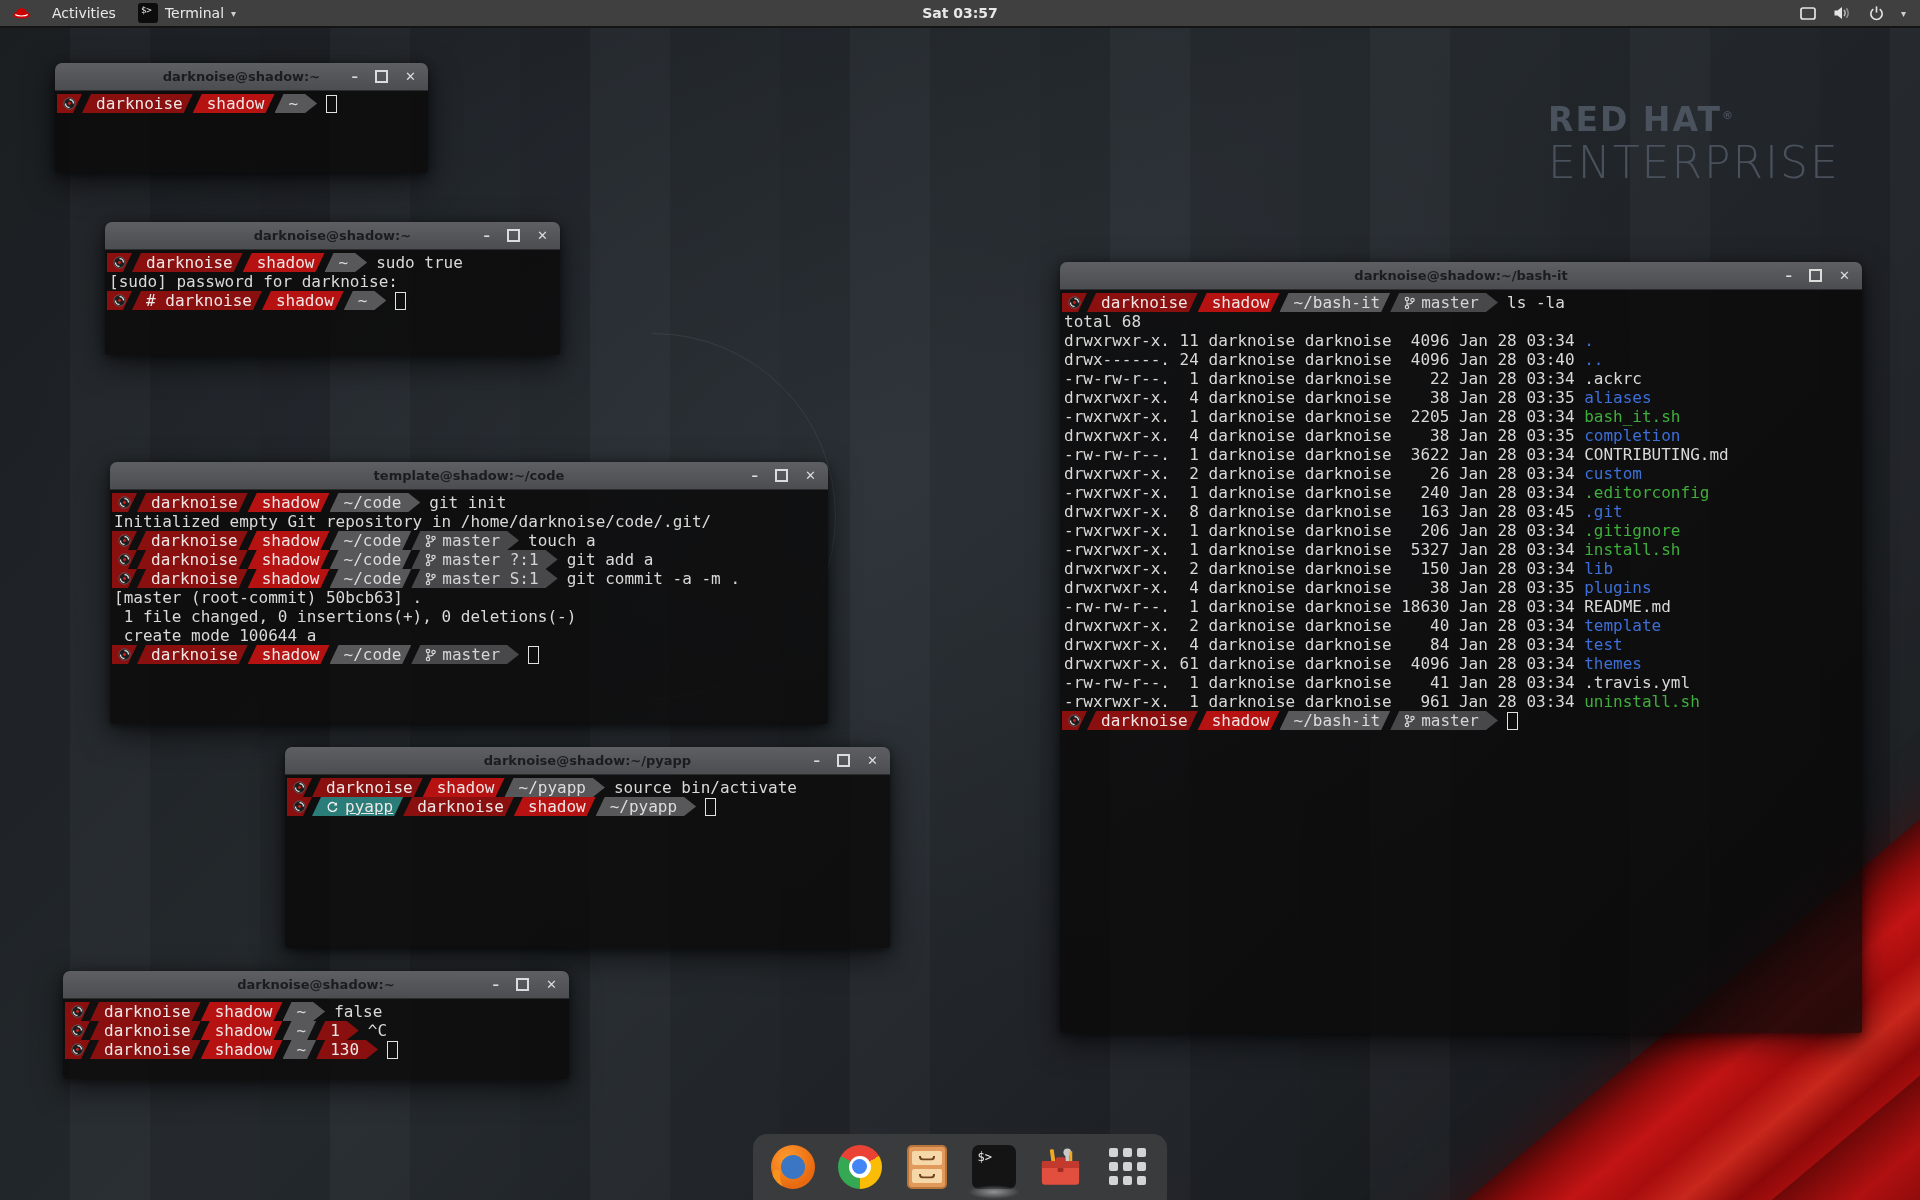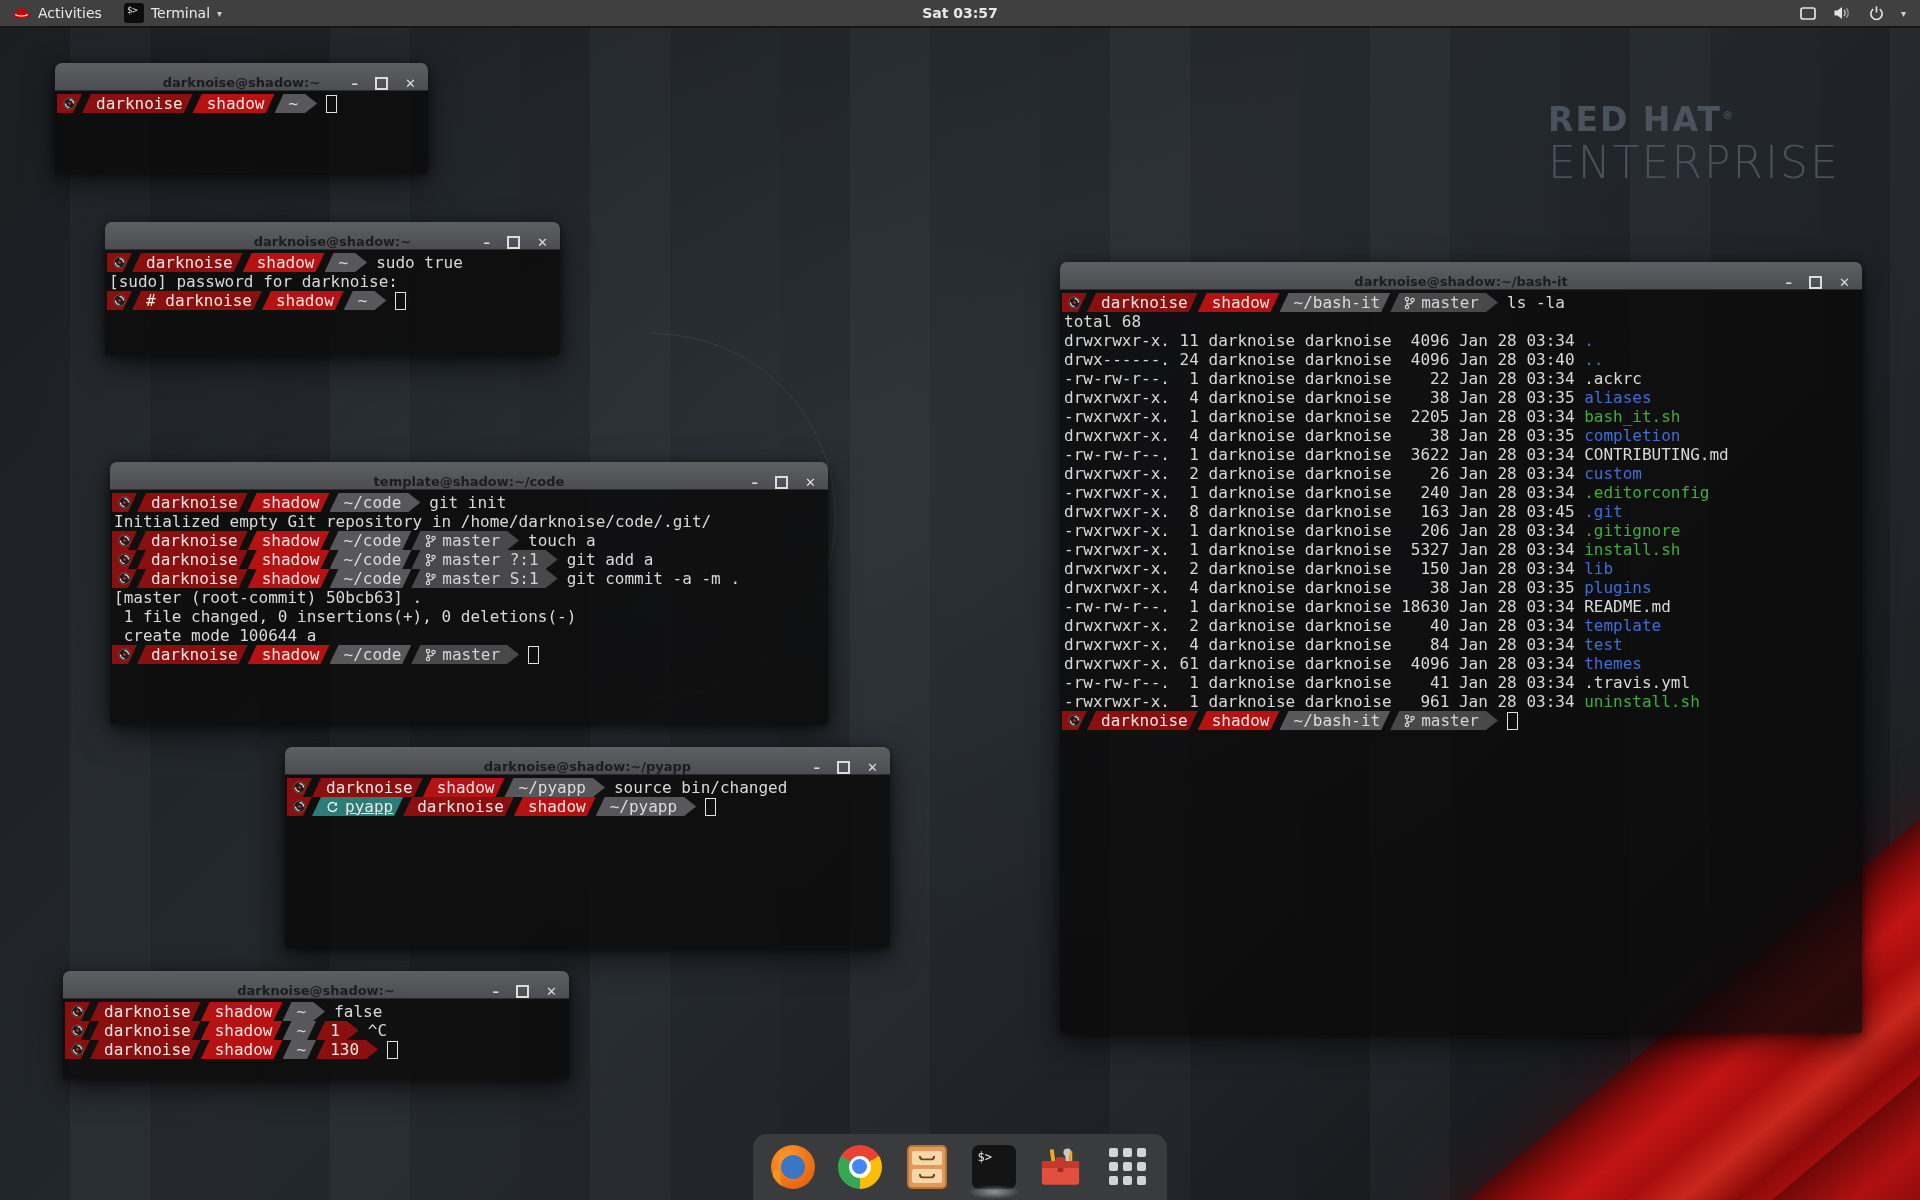--- a/index.html
+++ b/index.html
@@ -31,31 +31,31 @@
     border:1px solid rgba(190,200,215,.10);}
   
   .brand{position:absolute;left:1548px;top:100px;z-index:2;color:#4a525d;user-select:none;}
   .brand .b1{font-size:33px;font-weight:bold;letter-spacing:2px;}
   .brand .b2,.brand .b3{font-size:44px;font-weight:200;letter-spacing:2px;line-height:47px;color:#49515c;}
   .brand sup{font-size:11px;}
   
   .topbar{position:absolute;left:0;top:0;width:1920px;height:26px;background:#404040;
     border-bottom:2px solid #141414;z-index:30;display:flex;align-items:center;color:#e8e8e8;font-size:14px;}
   .tb-left{display:flex;align-items:center;height:100%;}
-  .tb-activities{display:flex;align-items:center;gap:7px;padding:0 12px;height:100%;cursor:pointer;}
+  .tb-activities{display:flex;align-items:center;gap:21px;padding:0 12px;height:100%;cursor:pointer;}
   .tb-appmenu{display:flex;align-items:center;gap:7px;padding:0 10px;height:100%;cursor:pointer;}
   .tb-termicon{width:20px;height:20px;background:#0c0c0c;border-radius:3px;color:#e8e8e8;
     font-family:"DejaVu Sans Mono",monospace;font-size:9px;line-height:11px;padding:2px 0 0 3px;box-sizing:border-box;}
   .tb-clock{position:absolute;left:0;right:0;text-align:center;font-weight:bold;font-size:14px;pointer-events:none;}
   .tb-right{margin-left:auto;display:flex;align-items:center;gap:16px;padding:0 14px;height:100%;}
   .tb-caret{font-size:10px;color:#cfcfcf;}
   
   .window{position:absolute;z-index:5;border-radius:8px 8px 3px 3px;
     box-shadow:0 10px 30px rgba(0,0,0,.6),0 2px 8px rgba(0,0,0,.5);}
-  .titlebar{height:27px;border-radius:7px 7px 0 0;display:flex;align-items:flex-end;position:relative;
+  .titlebar{height:27px;border-radius:7px 7px 0 0;display:flex;align-items:center;position:relative;
     background:linear-gradient(to bottom,#5d5f62,#4b4d50);border-bottom:1px solid #2a2b2d;padding-left:8px;}
   .titlebar .title{position:absolute;left:0;right:0;text-align:center;font-size:13px;font-weight:bold;color:#1b1c1e;}
   .winbtns{margin-left:auto;display:flex;align-items:center;gap:17px;padding-right:12px;z-index:2;}
   .winbtn{color:#dcdcdc;font-size:13px;line-height:13px;cursor:pointer;font-weight:bold;}
   .winbtn.max{width:9px;height:9px;border:2px solid #dcdcdc;}
   .term{font-family:"DejaVu Sans Mono",monospace;font-size:16px;line-height:19px;color:#d9d9d9;
     background:rgba(10,9,9,.80);padding:3px 2px;overflow:hidden;white-space:pre;border-radius:0 0 3px 3px;}
   .tline{height:19px;display:flex;align-items:stretch;}
   .out{padding-left:2px;}
   .cmdtext{margin-left:9px;}
@@ -211,21 +211,21 @@
             <span class="winbtn">–</span>
             <span class="winbtn max"></span>
             <span class="winbtn">✕</span>
           </span>
         </div>
         <div class="term" style="height: 167px;"><div class="tline"><span class="seg seg-app first"><svg width="13" height="13" viewBox="0 0 13 13">
                 <circle cx="6.5" cy="6.5" r="5.6" fill="#1c1c1c" stroke="#6b6b6b" stroke-width="0.8"></circle>
                 <path d="M6.5 2.6a4 4 0 0 1 4 4" stroke="#e6e6e6" stroke-width="1.3" fill="none"></path>
                 <path d="M6.5 10.4a4 4 0 0 1-4-4" stroke="#e6e6e6" stroke-width="1.3" fill="none"></path>
                 <circle cx="6.5" cy="6.5" r="1.4" fill="#cc2222"></circle>
-              </svg></span><span class="seg seg-user">darknoise</span><span class="seg seg-host">shadow</span><span class="seg seg-path arrow">~/pyapp</span><span class="cmdtext">source bin/changed</span></div><div class="tline"><span class="seg seg-app first"><svg width="13" height="13" viewBox="0 0 13 13">
+              </svg></span><span class="seg seg-user">darknoise</span><span class="seg seg-host">shadow</span><span class="seg seg-path arrow">~/pyapp</span><span class="cmdtext">source bin/activate</span></div><div class="tline"><span class="seg seg-app first"><svg width="13" height="13" viewBox="0 0 13 13">
                 <circle cx="6.5" cy="6.5" r="5.6" fill="#1c1c1c" stroke="#6b6b6b" stroke-width="0.8"></circle>
                 <path d="M6.5 2.6a4 4 0 0 1 4 4" stroke="#e6e6e6" stroke-width="1.3" fill="none"></path>
                 <path d="M6.5 10.4a4 4 0 0 1-4-4" stroke="#e6e6e6" stroke-width="1.3" fill="none"></path>
                 <circle cx="6.5" cy="6.5" r="1.4" fill="#cc2222"></circle>
               </svg></span><span class="seg seg-venv"><svg width="13" height="13" viewBox="0 0 13 13">
                 <path d="M10.6 5.2a4.4 4.4 0 1 0 .2 3" stroke="#f0f0f0" stroke-width="1.4" fill="none"></path>
                 <path d="M10.9 2.2v3.2H7.7z" fill="#f0f0f0"></path>
               </svg>pyapp</span><span class="seg seg-user">darknoise</span><span class="seg seg-host">shadow</span><span class="seg seg-path arrow">~/pyapp</span><span class="cursor"></span></div></div>
       </div>
       <div class="window" style="left: 63px; top: 971px; width: 506px;">

